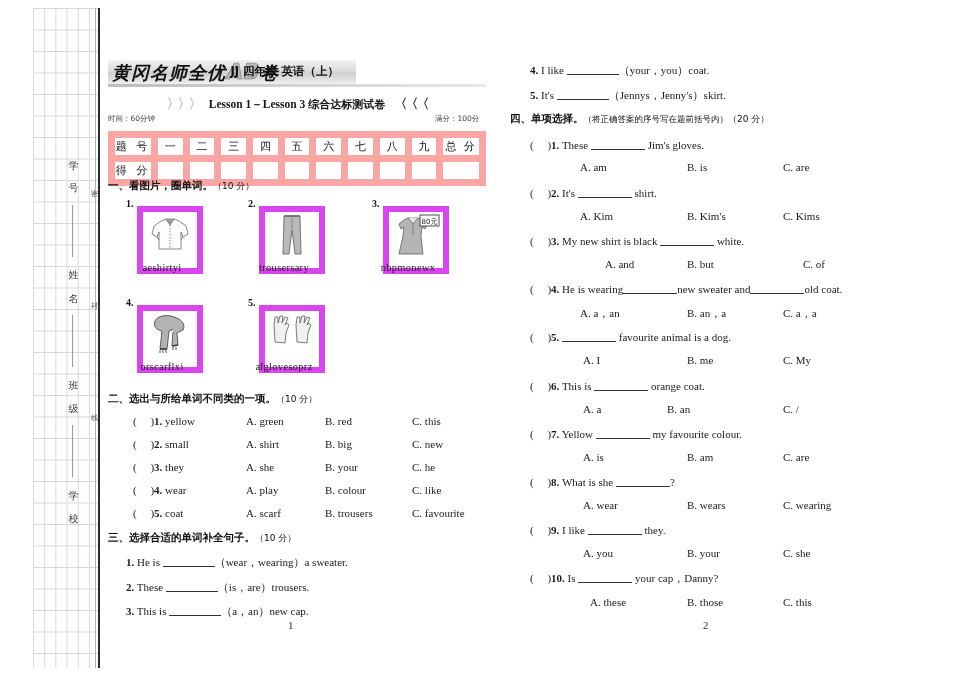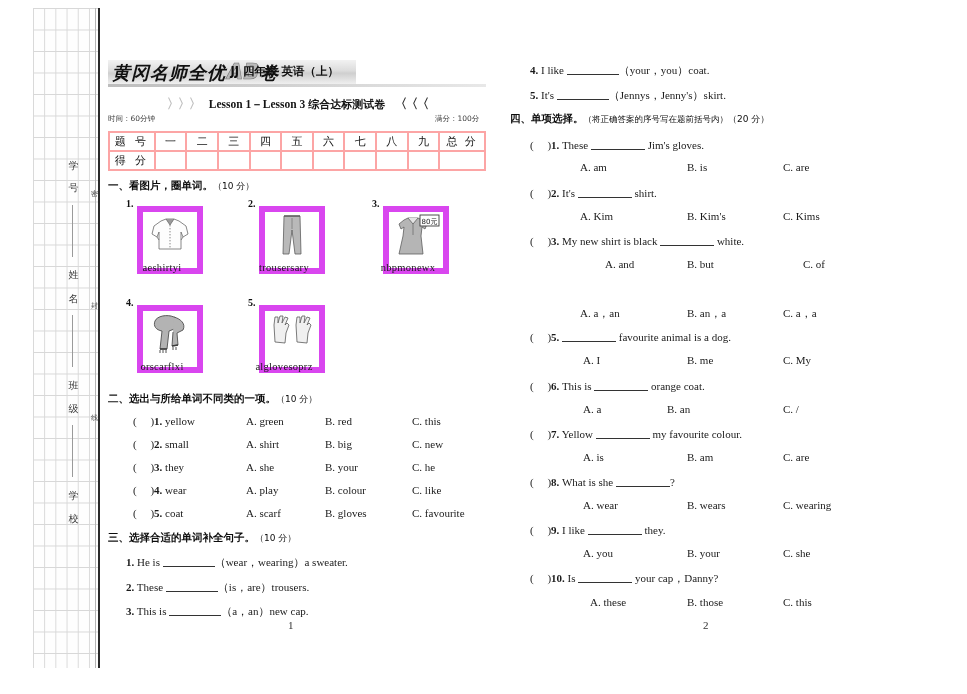--- a/index.html
+++ b/index.html
@@ -93,21 +93,21 @@
 
   .meta-left{position:absolute;left:108px;top:114px;font-family:"DejaVu Sans",sans-serif;font-size:7.5px;color:#3c3c3c;}
   .meta-right{position:absolute;left:435px;top:114px;font-family:"DejaVu Sans",sans-serif;font-size:7.5px;color:#3c3c3c;}
 
   
   table.score{
     position:absolute;left:108px;top:131px;width:378px;
     border-collapse:collapse;
   }
   table.score td{
-    border:2px solid #fca5a5;
+    border:7px solid #fca5a5;
     height:17px;
     text-align:center;vertical-align:middle;
     font-family:"DejaVu Sans",sans-serif;
     font-size:11px;color:#111;
     padding:0;
   }
   table.score td.lbl{width:46px;letter-spacing:3px;font-size:11px;}
   table.score td.tot{width:46px;letter-spacing:2px;}
   table.score td.num{width:31px;}
 
@@ -326,21 +326,21 @@
   </div>
   <div class="opt" style="left:246px;top:484px;">A. play</div>
   <div class="opt" style="left:325px;top:484px;">B. colour</div>
   <div class="opt" style="left:412px;top:484px;">C. like</div>
 
   <div class="qline" style="left:133px;top:507px;">
     <span class="paren">(&nbsp;&nbsp;&nbsp;&nbsp;&nbsp;)</span><span class="qnum">5.</span>
     <span>coat</span>
   </div>
   <div class="opt" style="left:246px;top:507px;">A. scarf</div>
-  <div class="opt" style="left:325px;top:507px;">B. gloves</div>
+  <div class="opt" style="left:325px;top:507px;">B. trousers</div>
   <div class="opt" style="left:412px;top:507px;">C. favourite</div>
 
   <div class="sec-head" style="left:108px;top:531px;">
     <span>三、选择合适的单词补全句子。</span><span class="pts">（10 分）</span>
   </div>
 
   <div class="qline" style="left:126px;top:555px;">
     <span class="qnum">1.</span>
     <span>He is </span><span class="blank" style="width:52px"></span><span>（wear，wearing）a sweater.</span>
   </div>
@@ -385,20 +385,24 @@
   <div class="opt" style="left:783px;top:210px;">C. Kims</div>
 
   <div class="qline" style="left:530px;top:234px;">
     <span class="paren">(&nbsp;&nbsp;&nbsp;&nbsp;&nbsp;)</span><span class="qnum">3.</span>
     <span>My new shirt is black </span><span class="blank" style="width:54px"></span><span> white.</span>
   </div>
   <div class="opt" style="left:580px;top:258px;margin-left:25px;">A. and</div>
   <div class="opt" style="left:687px;top:258px;">B. but</div>
   <div class="opt" style="left:783px;top:258px;margin-left:20px;">C. of</div>
 
+  <div class="qline" style="left:530px;top:282px;">
+    <span class="paren">(&nbsp;&nbsp;&nbsp;&nbsp;&nbsp;)</span><span class="qnum">4.</span>
+    <span>He is wearing</span><span class="blank" style="width:54px"></span><span>new sweater and</span><span class="blank" style="width:54px"></span><span>old coat.</span>
+  </div>
   <div class="opt" style="left:580px;top:306px;">A. a，an</div>
   <div class="opt" style="left:687px;top:306px;">B. an，a</div>
   <div class="opt" style="left:783px;top:306px;">C. a，a</div>
 
   <div class="qline" style="left:530px;top:330px;">
     <span class="paren">(&nbsp;&nbsp;&nbsp;&nbsp;&nbsp;)</span><span class="qnum">5.</span>
     <span class="blank" style="width:54px"></span><span> favourite animal is a dog.</span>
   </div>
   <div class="opt" style="left:583px;top:354px;">A. I</div>
   <div class="opt" style="left:687px;top:354px;">B. me</div>

